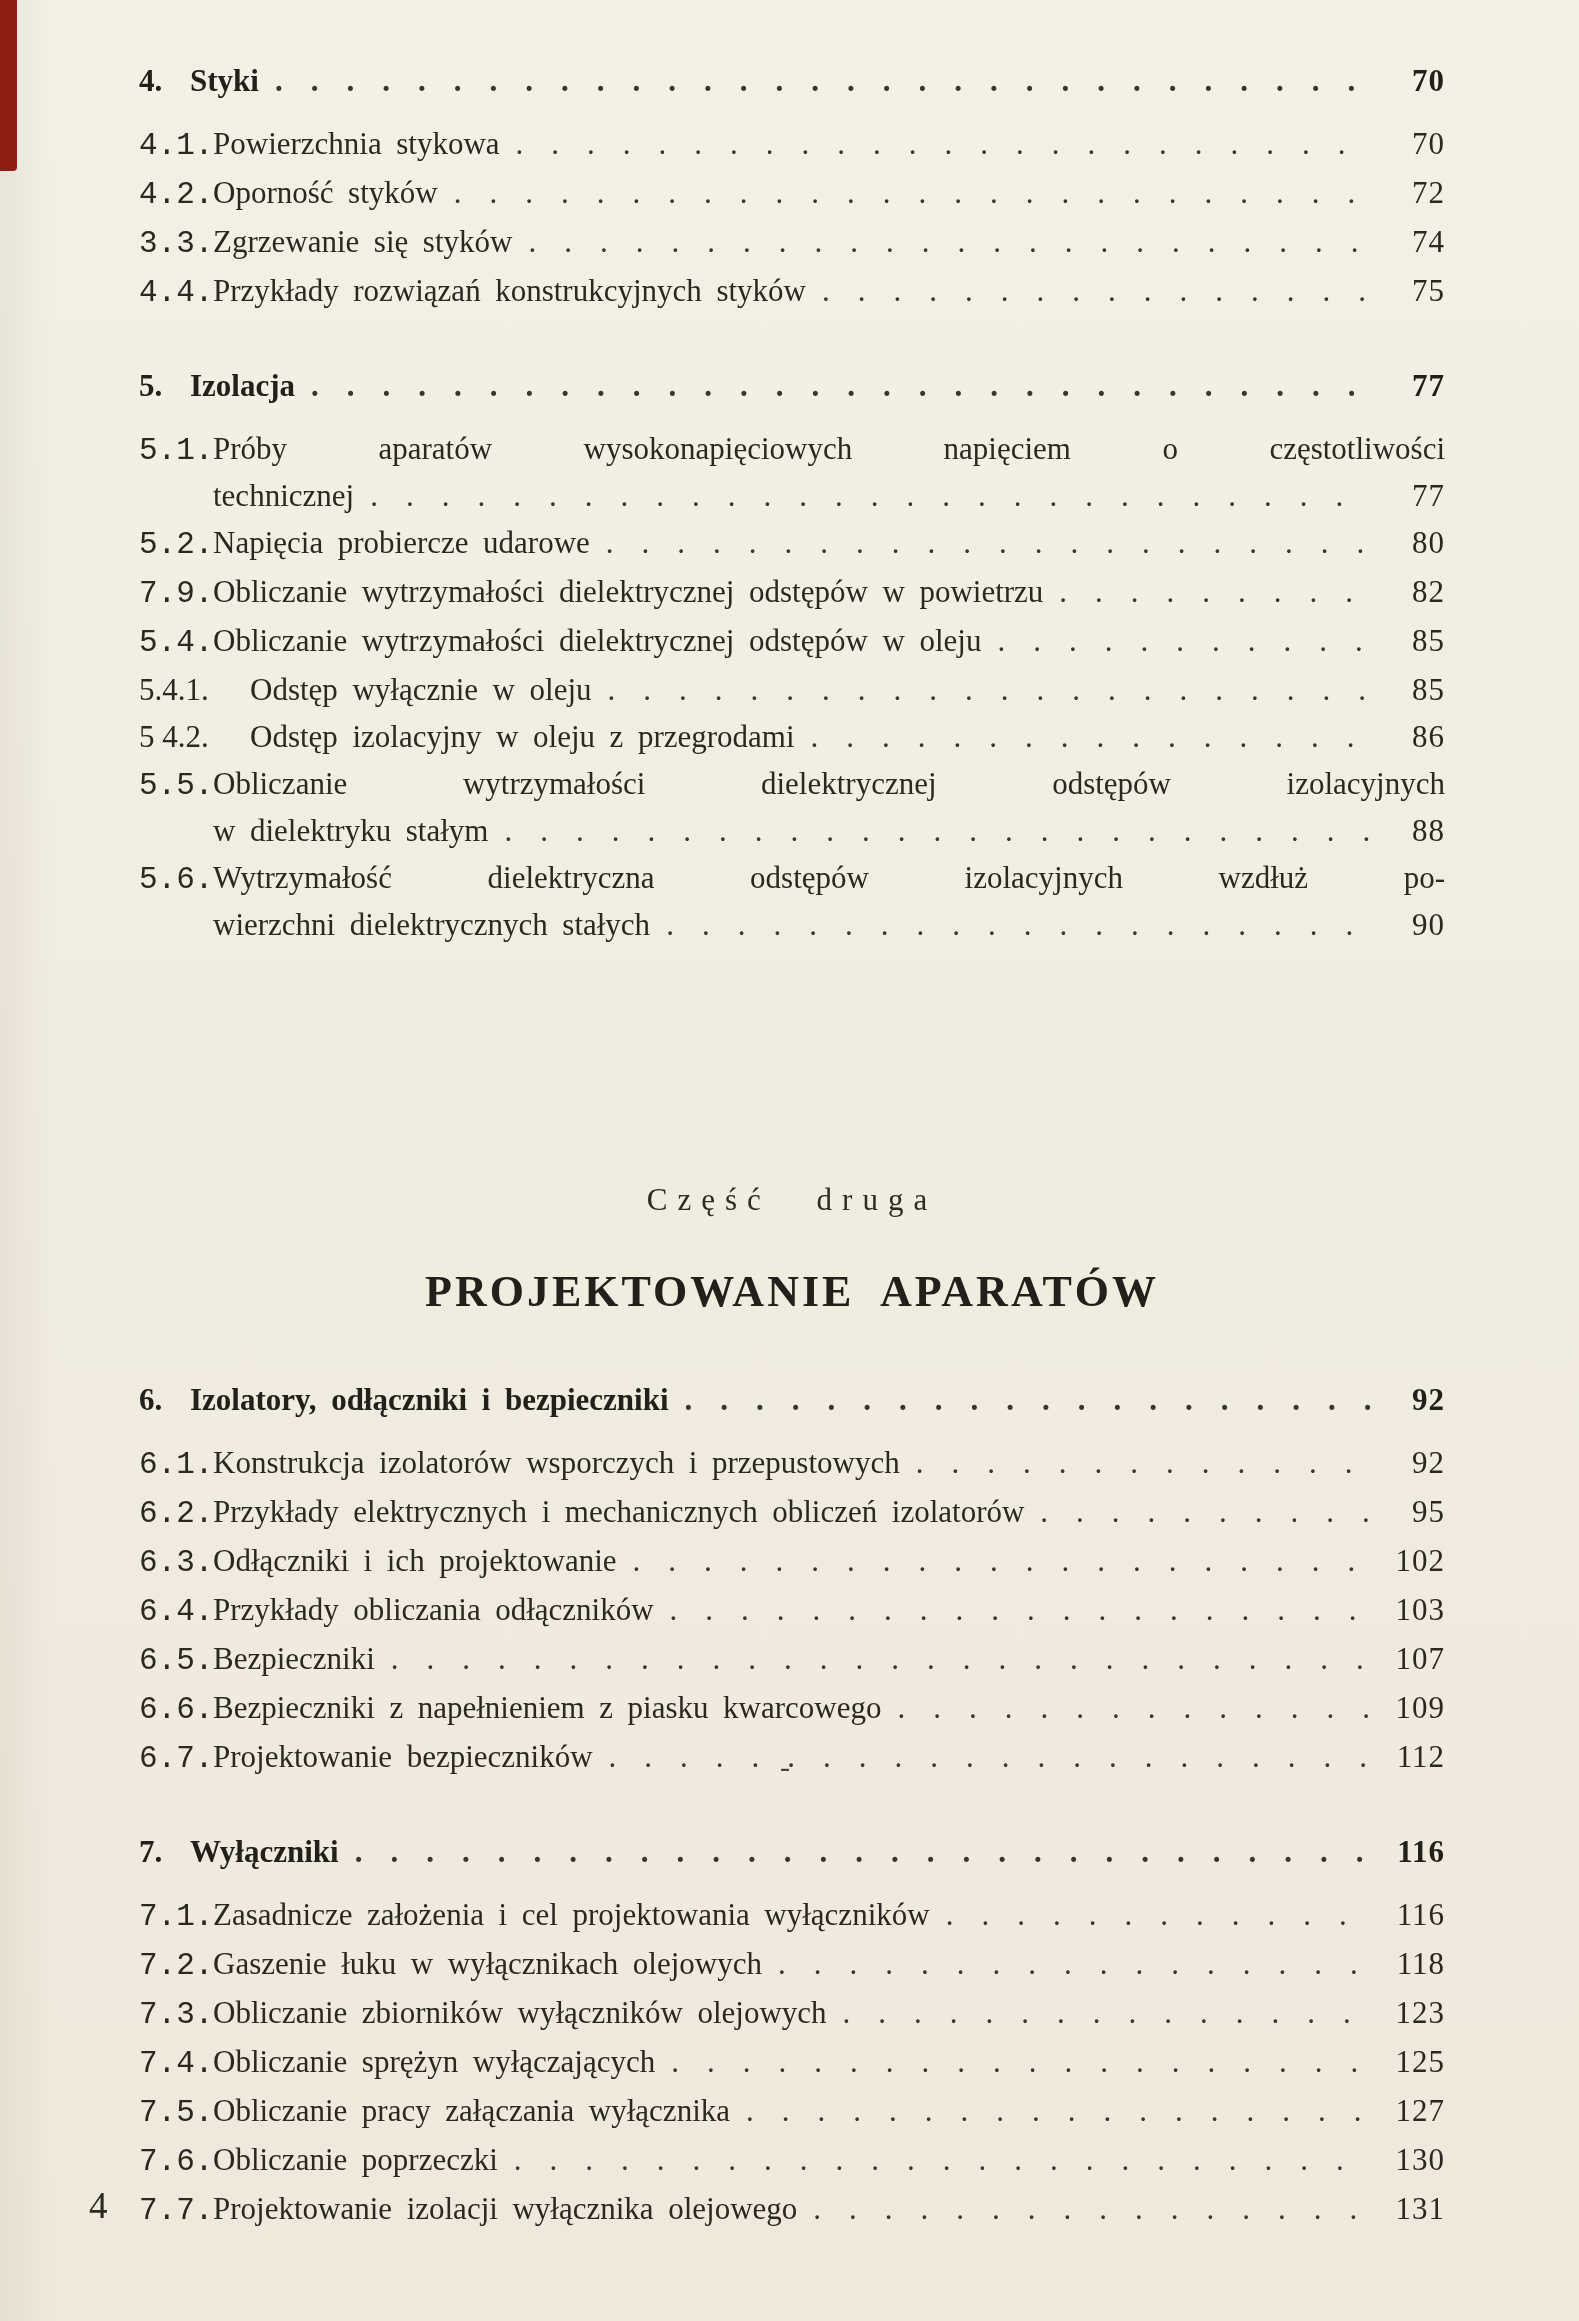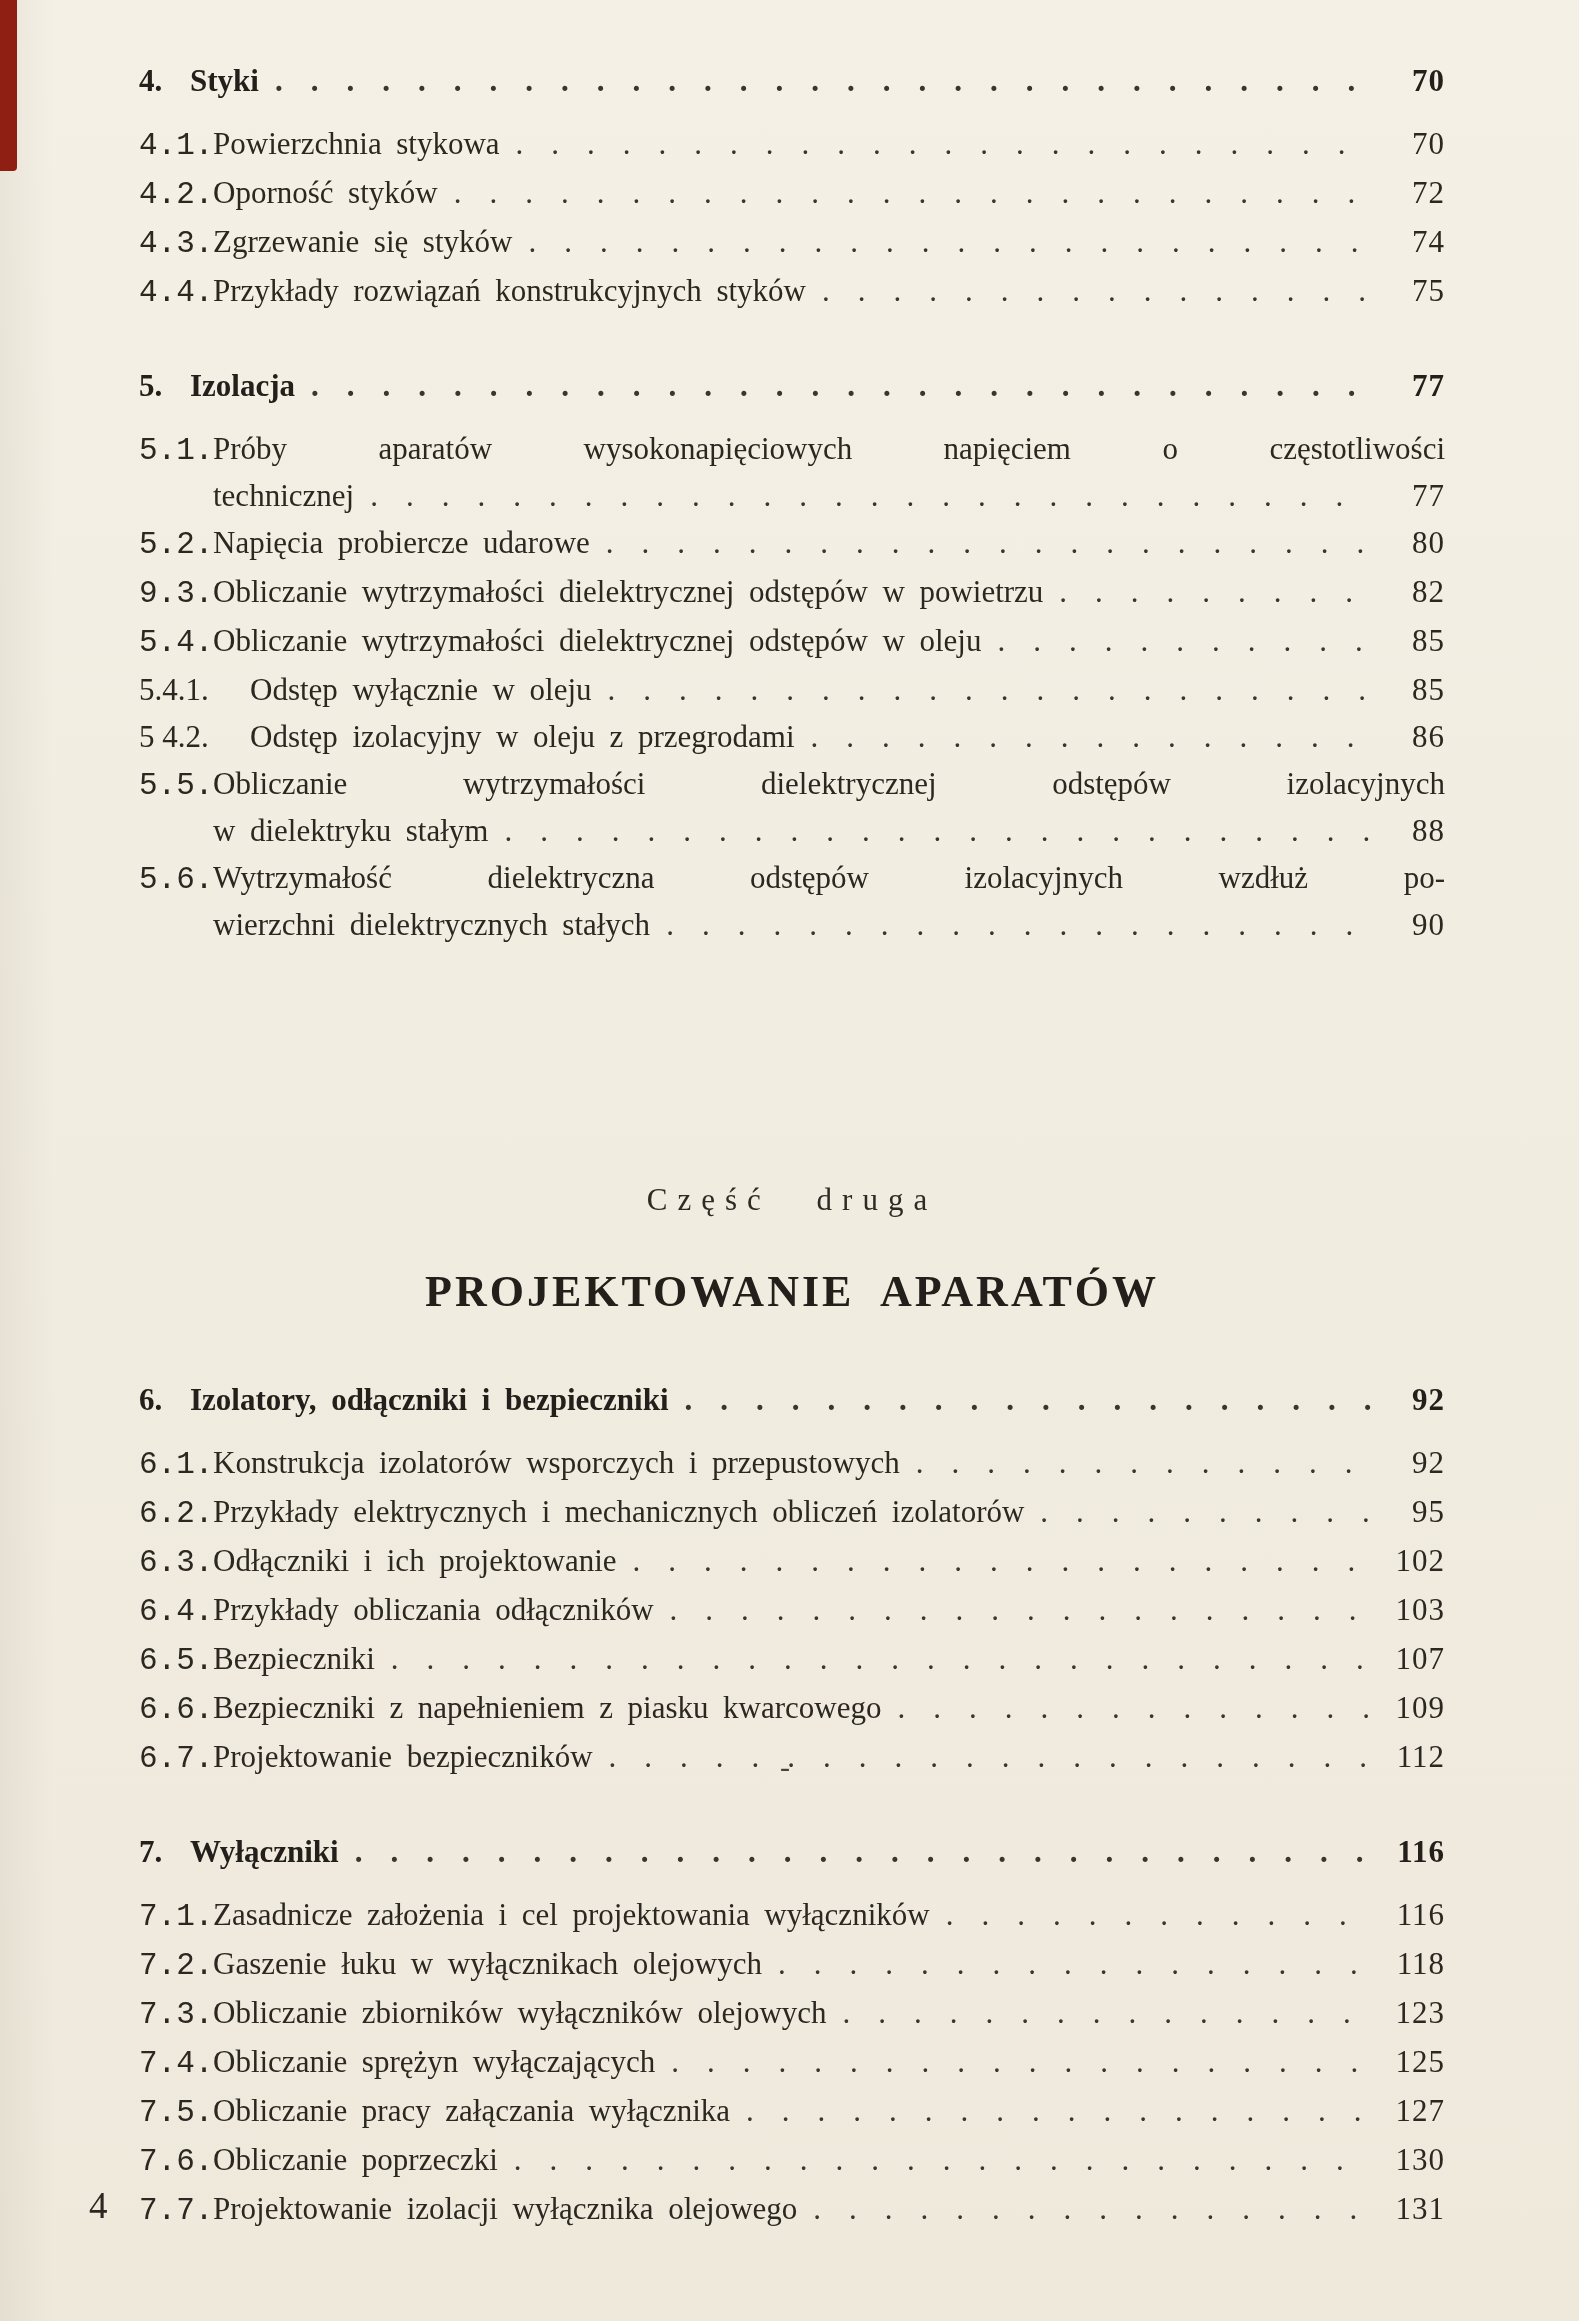--- a/index.html
+++ b/index.html
@@ -87,21 +87,21 @@
         <span class="num">4.2.</span>
         <div class="tbody">
           <div class="lastline">
             <span class="ltext">Oporność styków</span>
             <span class="leader">......................................................................</span>
             <span class="pnum">72</span>
           </div>
         </div>
       </div>
       <div class="row entry">
-        <span class="num">4.3.</span>
+        <span class="num">3.3.</span>
         <div class="tbody">
           <div class="lastline">
             <span class="ltext">Zgrzewanie się styków</span>
             <span class="leader">......................................................................</span>
             <span class="pnum">74</span>
           </div>
         </div>
       </div>
       <div class="row entry">
         <span class="num">4.4.</span>
@@ -138,21 +138,21 @@
         <span class="num">5.2.</span>
         <div class="tbody">
           <div class="lastline">
             <span class="ltext">Napięcia probiercze udarowe</span>
             <span class="leader">......................................................................</span>
             <span class="pnum">80</span>
           </div>
         </div>
       </div>
       <div class="row entry">
-        <span class="num">9.3.</span>
+        <span class="num">7.9.</span>
         <div class="tbody">
           <div class="lastline">
             <span class="ltext">Obliczanie wytrzymałości dielektrycznej odstępów w powietrzu</span>
             <span class="leader">......................................................................</span>
             <span class="pnum">82</span>
           </div>
         </div>
       </div>
       <div class="row entry">
         <span class="num">5.4.</span>

